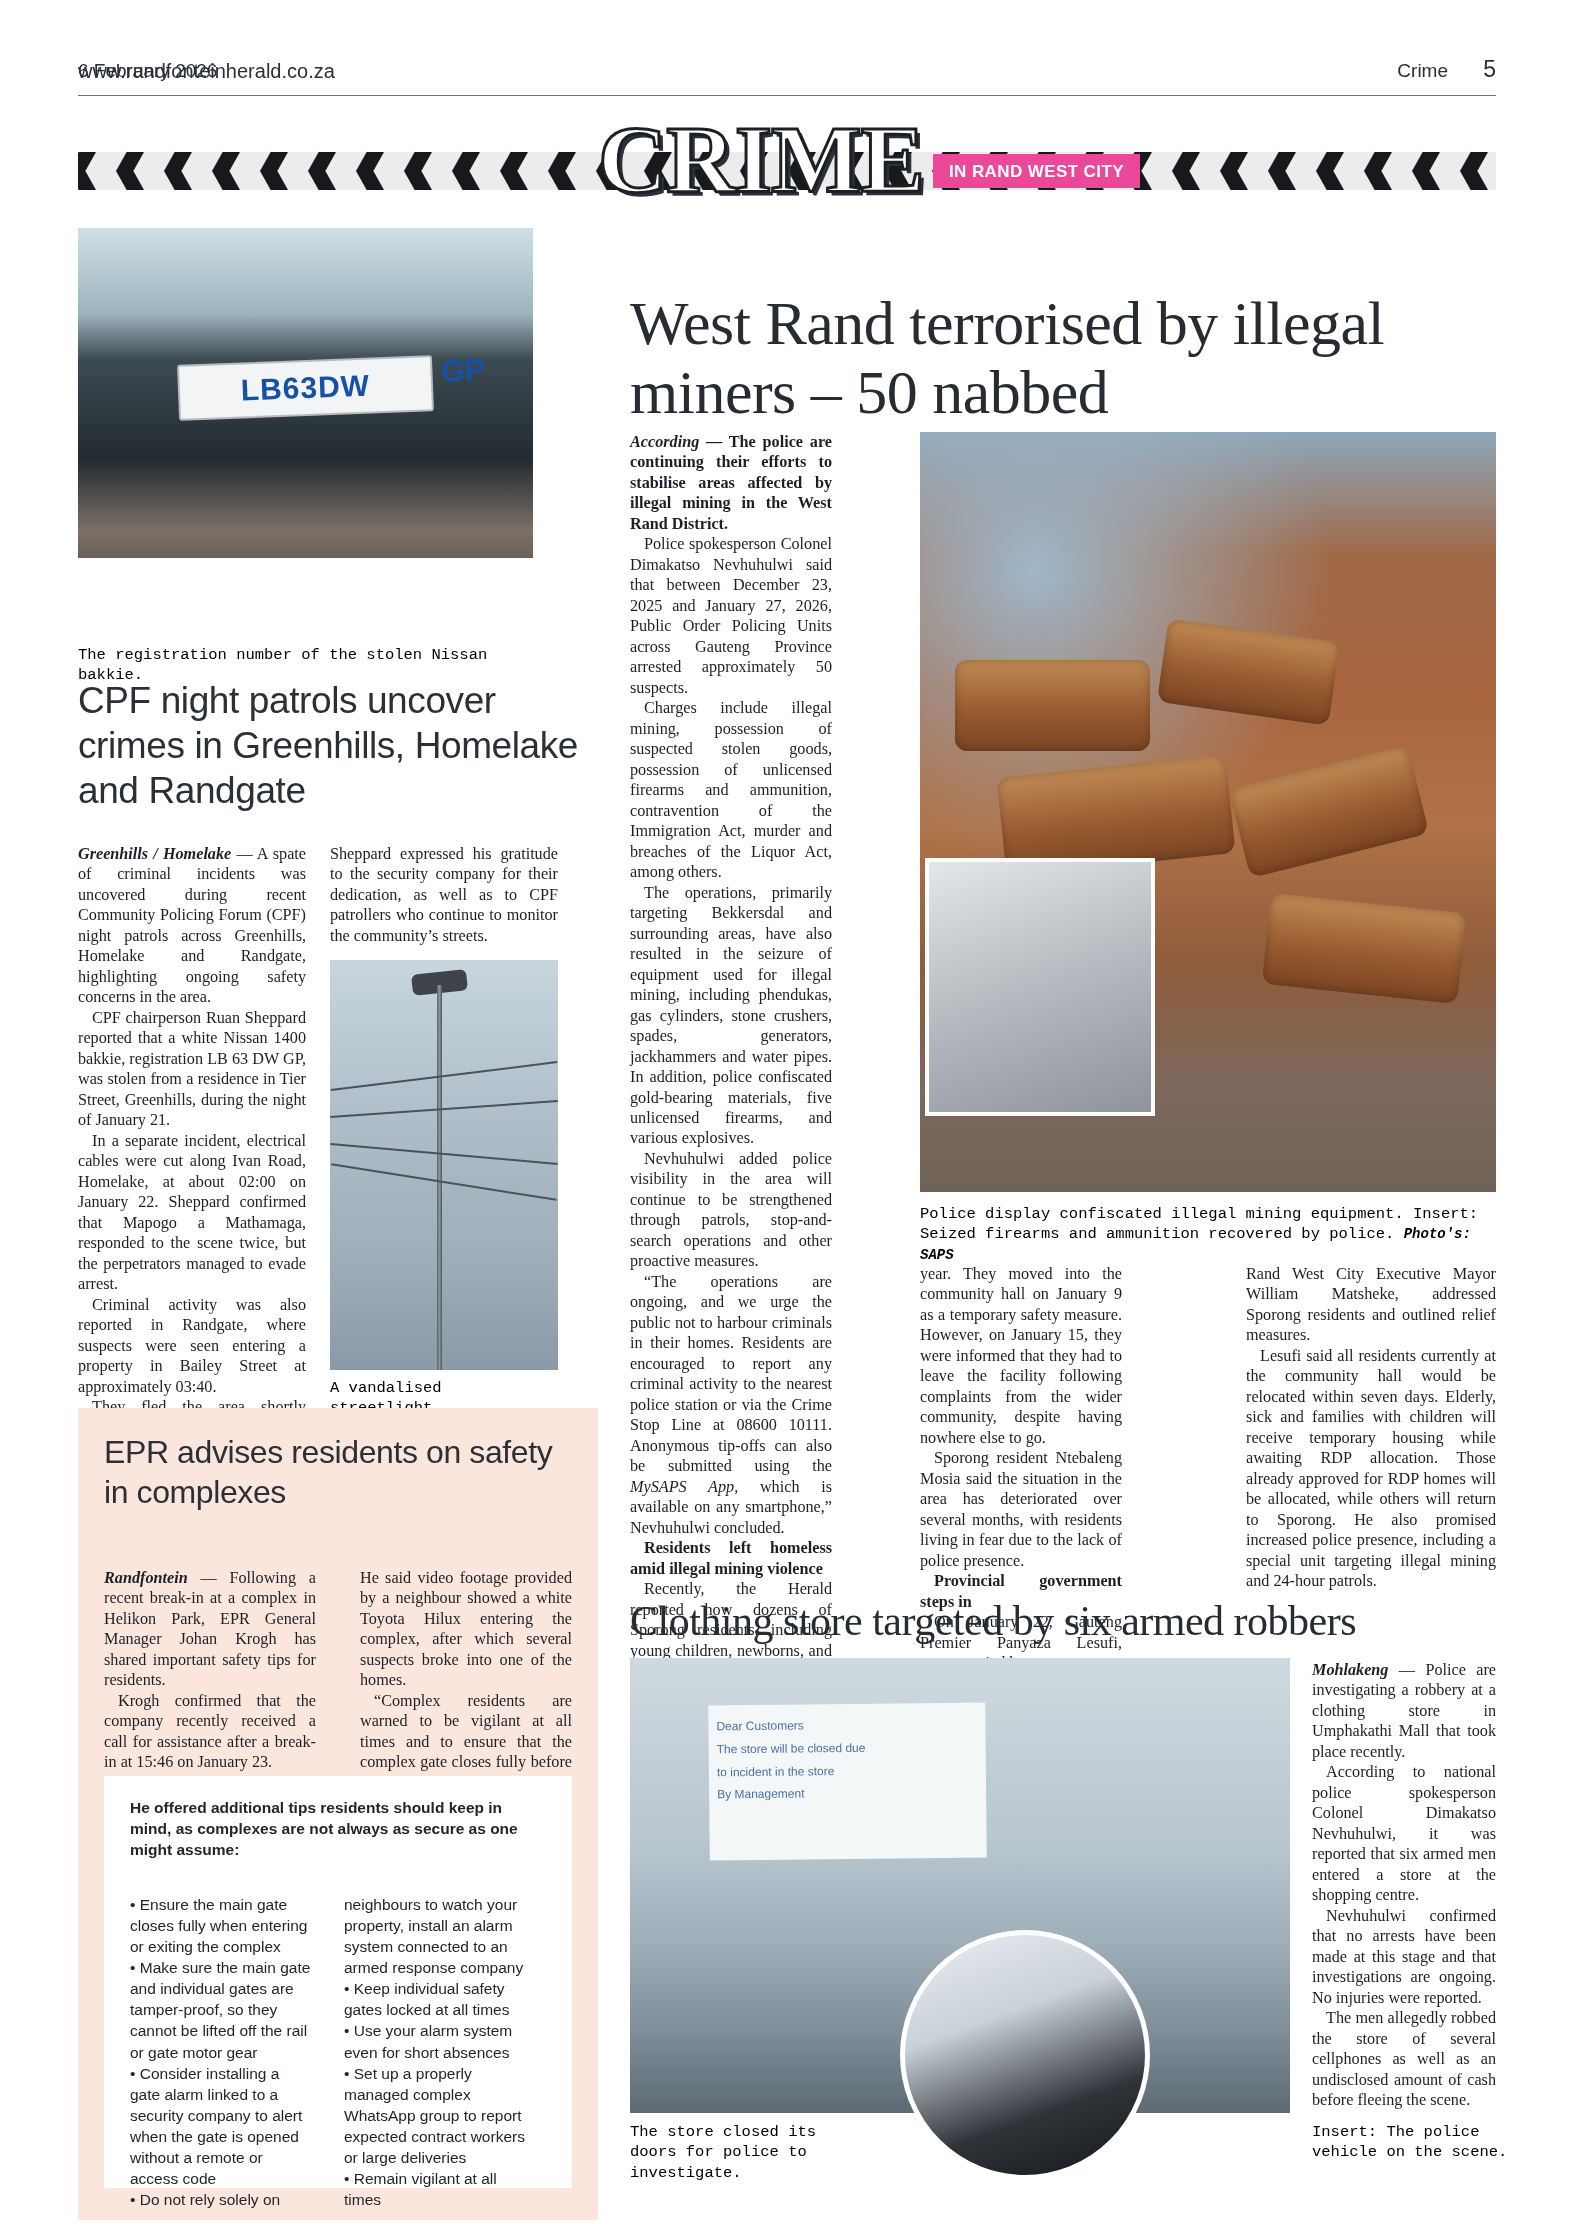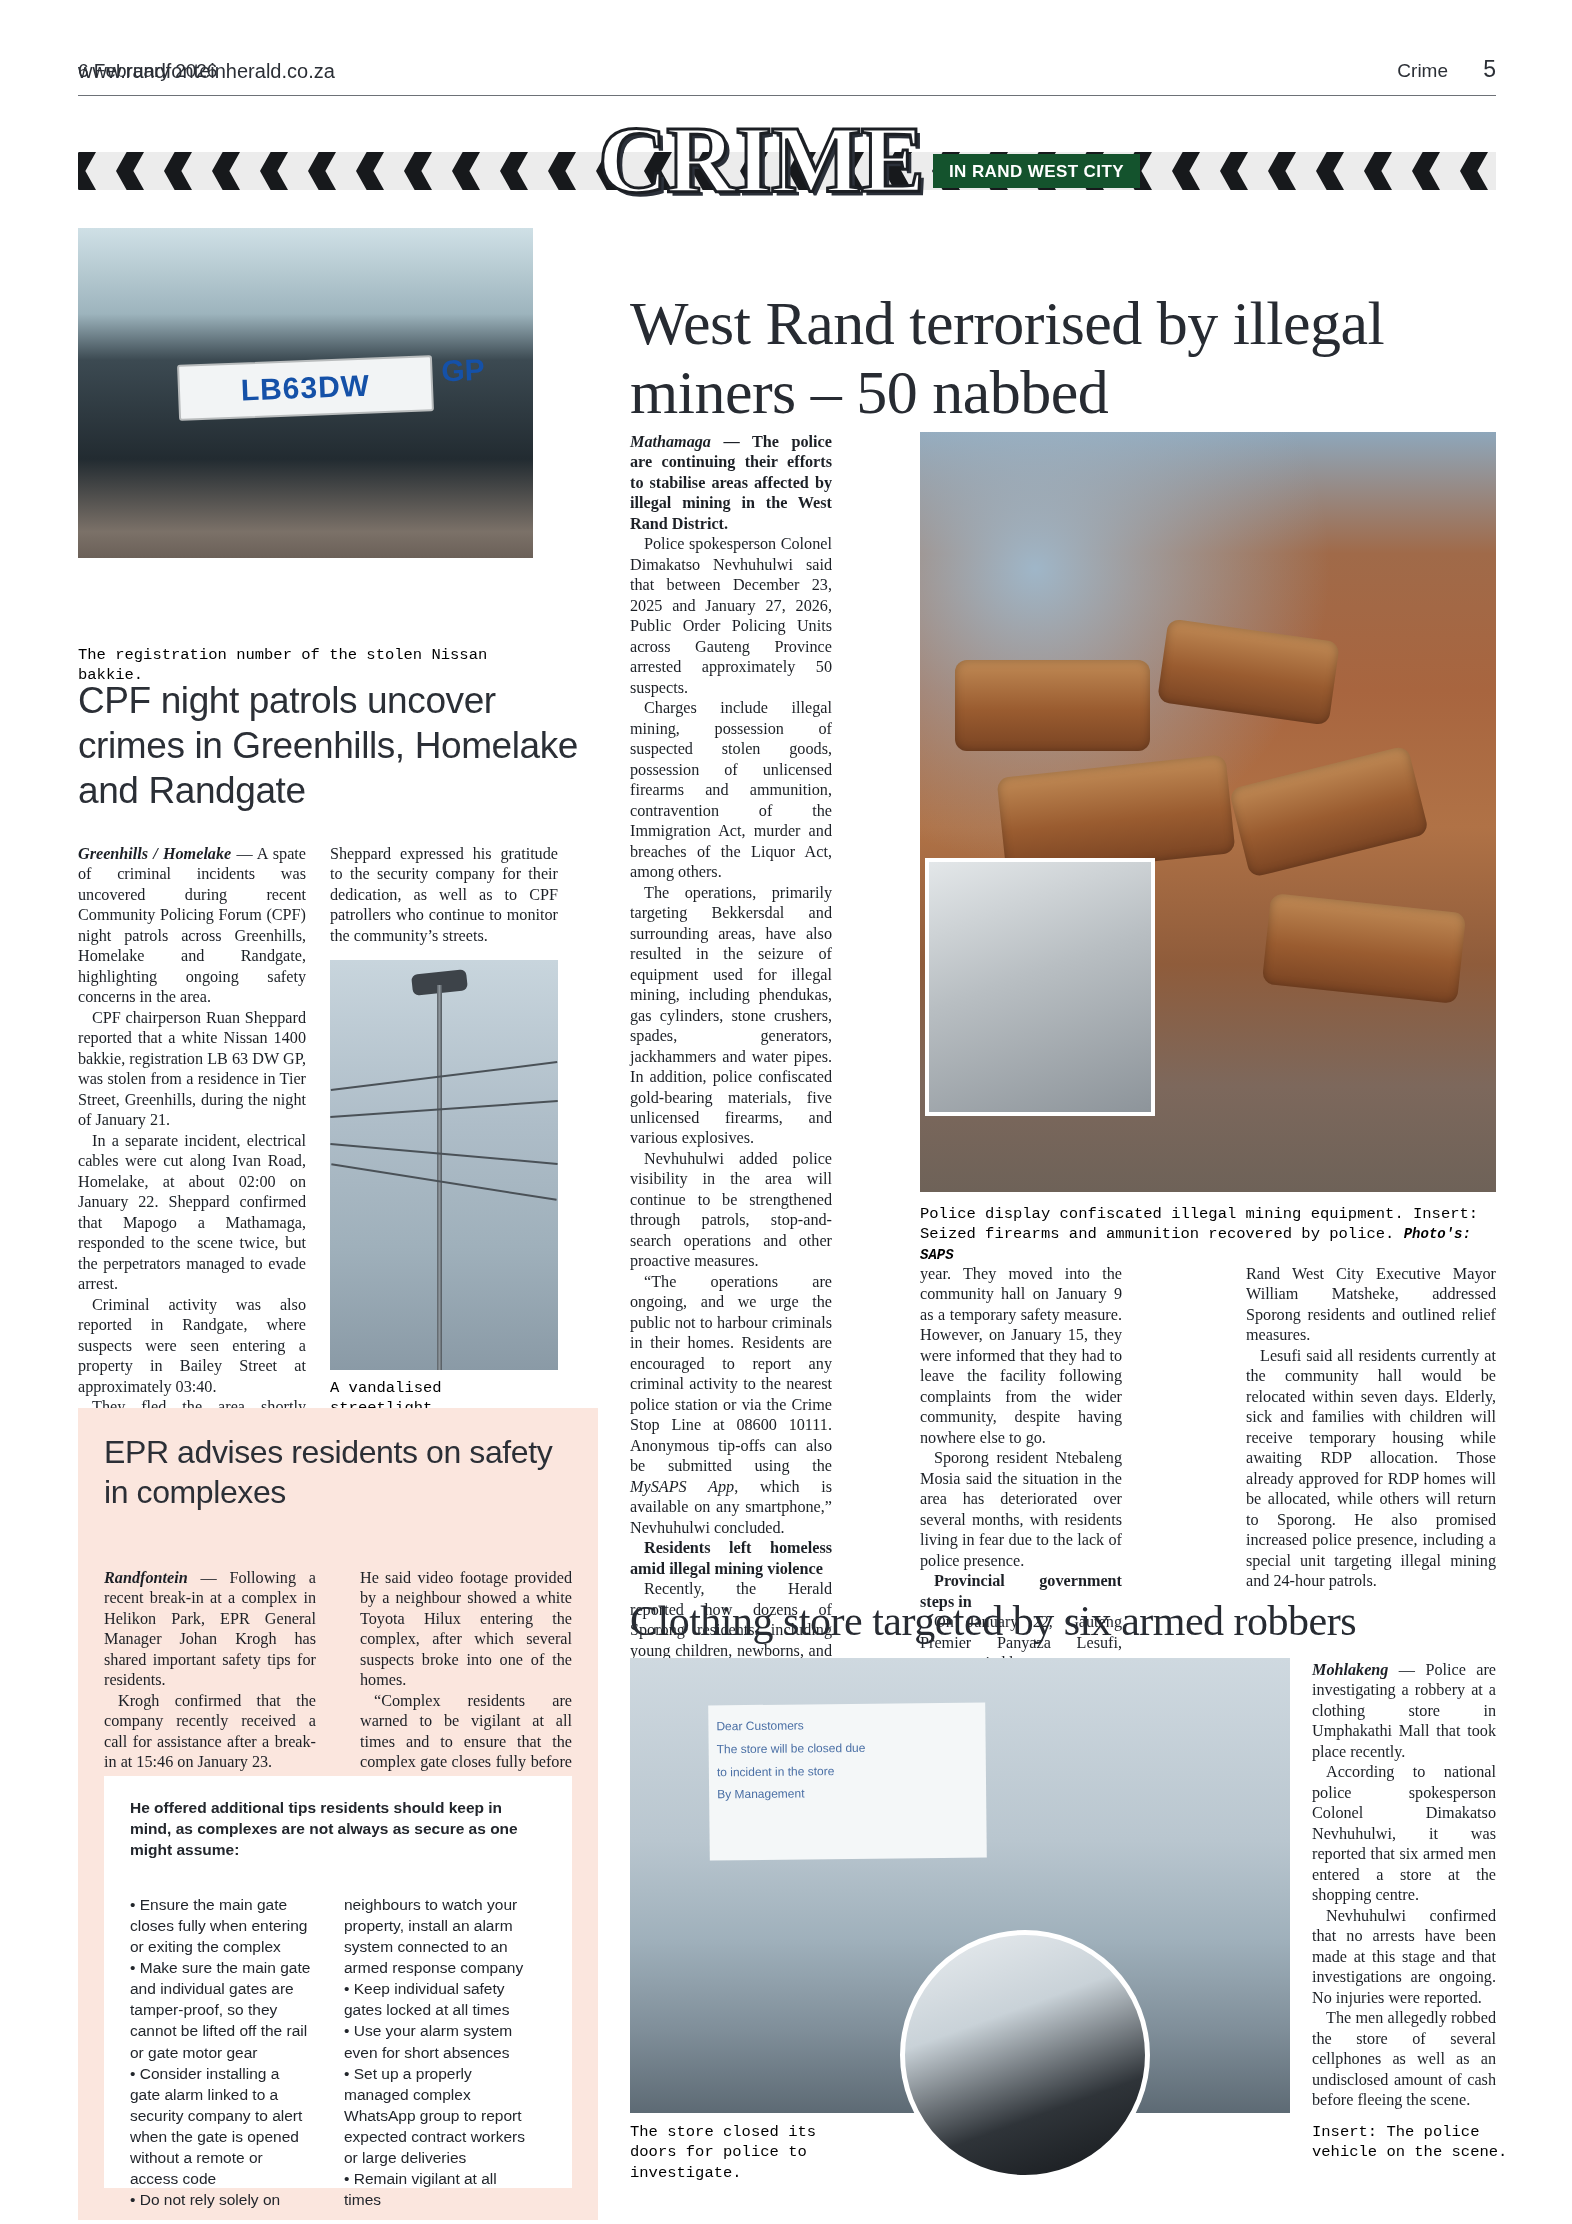--- a/index.html
+++ b/index.html
@@ -42,21 +42,21 @@
     position:absolute; left:520px; top:-16px;
     font-family:"Liberation Serif", serif;
     font-weight:700; font-size:96px; letter-spacing:-1px;
     color:#ffffff;
     -webkit-text-stroke:3px #1c1f24;
     text-shadow: 4px 4px 0 #2b3039;
     line-height:1;
   }
   .banner-tag {
     position:absolute; left:855px; top:26px;
-    background:#14532d; color:#ffffff;
+    background:#ec4899; color:#ffffff;
     font-family:"Liberation Sans", sans-serif;
     font-weight:700; font-size:17px; letter-spacing:0.4px;
     padding:8px 16px 7px 16px;
     height:34px;
   }
 
   
   .photo { position:absolute; background:#b9bdc2; overflow:hidden; }
   .cap {
     position:absolute;
@@ -252,21 +252,21 @@
     <div class="wire" style="left:0; top:36%; width:100%; transform:rotate(-4deg);"></div>
     <div class="wire" style="left:0; top:47%; width:100%; transform:rotate(5deg);"></div>
     <div class="wire" style="left:0; top:54%; width:100%; transform:rotate(9deg);"></div>
   </div>
   <div class="cap" style="left:330px; top:1378px; width:228px;">A vandalised streetlight.</div>
 
   <div class="h-serif" style="position:absolute; left:630px; top:258px; width:900px; font-size:62px; line-height:1.12;margin-top:31px;">West Rand terrorised by illegal miners – 50 nabbed</div>
 
   <div class="col" style="left:630px; top:432px; width:202px;">
     <p class="first">
-      <span class="lead">Mathamaga</span><span class="bold"> — </span><span class="bold">The police are continuing their efforts to stabilise areas affected by illegal mining in the West Rand District.</span>
+      <span class="lead">According</span><span class="bold"> — </span><span class="bold">The police are continuing their efforts to stabilise areas affected by illegal mining in the West Rand District.</span>
     </p>
     <p>Police spokesperson Colonel Dimakatso Nevhuhulwi said that between December 23, 2025 and January 27, 2026, Public Order Policing Units across Gauteng Province arrested approximately 50 suspects.</p>
     <p>Charges include illegal mining, possession of suspected stolen goods, possession of unlicensed firearms and ammunition, contravention of the Immigration Act, murder and breaches of the Liquor Act, among others.</p>
     <p>The operations, primarily targeting Bekkersdal and surrounding areas, have also resulted in the seizure of equipment used for illegal mining, including phendukas, gas cylinders, stone crushers, spades, generators, jackhammers and water pipes. In addition, police confiscated gold-bearing materials, five unlicensed firearms, and various explosives.</p>
     <p>Nevhuhulwi added police visibility in the area will continue to be strengthened through patrols, stop-and-search operations and other proactive measures.</p>
     <p>
       <span>“The operations are ongoing, and we urge the public not to harbour criminals in their homes. Residents are encouraged to report any criminal activity to the nearest police station or via the Crime Stop Line at 08600 10111. Anonymous tip-offs can also be submitted using the </span><span class="ital">MySAPS App</span><span>, which is available on any smartphone,” Nevhuhulwi concluded.</span>
     </p>
     <p>
         <span class="subhead">Residents left homeless amid illegal mining violence</span>

